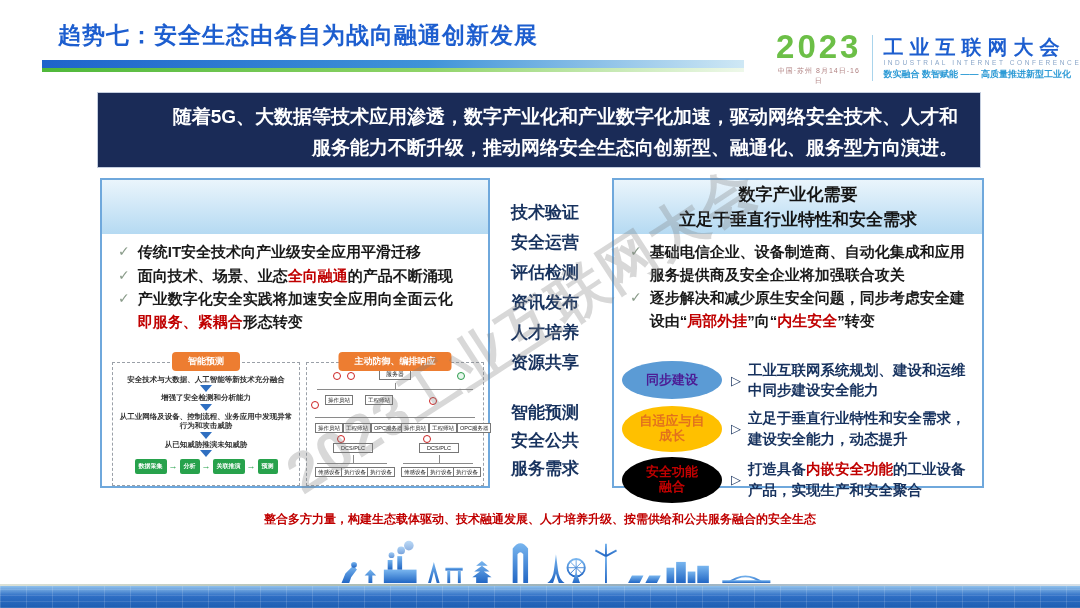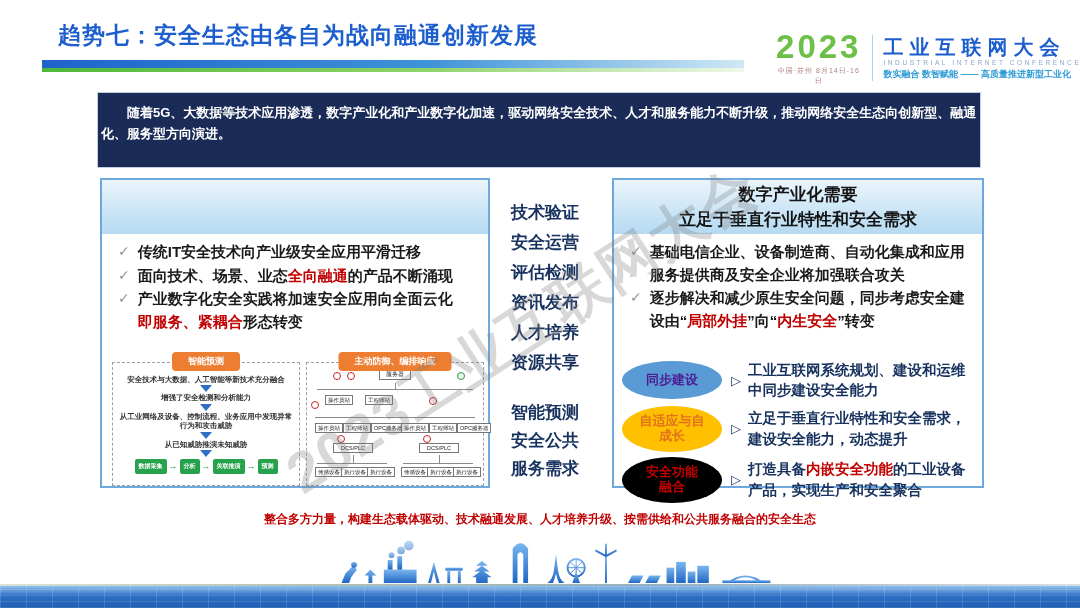--- a/index.html
+++ b/index.html
@@ -18,21 +18,21 @@
   .logo-venue{font-size:7px;color:#b08080;letter-spacing:1px;margin-top:3px;}
   .logo-div{width:2px;height:46px;background:#a9d4ec;}
   .logo-right{line-height:1;}
   .logo-name{font-size:20px;font-weight:bold;color:#1d5ecf;letter-spacing:6px;white-space:nowrap;}
   .logo-en{font-size:6.5px;color:#8aa6c8;letter-spacing:2.6px;margin-top:3px;white-space:nowrap;}
   .logo-tag{font-size:9px;font-weight:bold;color:#2e9bd6;margin-top:4px;white-space:nowrap;}
 
   
   .intro{position:absolute;left:97px;top:92px;width:884px;height:76px;box-sizing:border-box;
          background:#1a2b57;border:1px solid #c3cdde;color:#ffffff;font-weight:bold;
-         font-size:13px;line-height:1.62;padding:9px 3px;text-indent:2em;}
+         font-size:19px;line-height:1.62;padding:9px 22px;text-indent:2em;text-align:right;}
 
   
   .panel{position:absolute;top:178px;height:310px;background:#ffffff;border:2px solid #6fa8dc;box-sizing:border-box;}
   .panel-left{left:100px;width:390px;}
   .panel-right{left:612px;width:372px;}
   .panel-head{height:54px;background:linear-gradient(180deg,#eaf5fc,#b5daf2);
               display:flex;flex-direction:column;align-items:center;justify-content:center;
               font-weight:bold;color:#141414;font-size:17px;line-height:1.5;}
   .bullets{padding:7px 4px 0 4px;}
   .bullet{display:flex;font-size:15px;font-weight:bold;color:#1a1a1a;line-height:1.5;margin-bottom:1px;}

